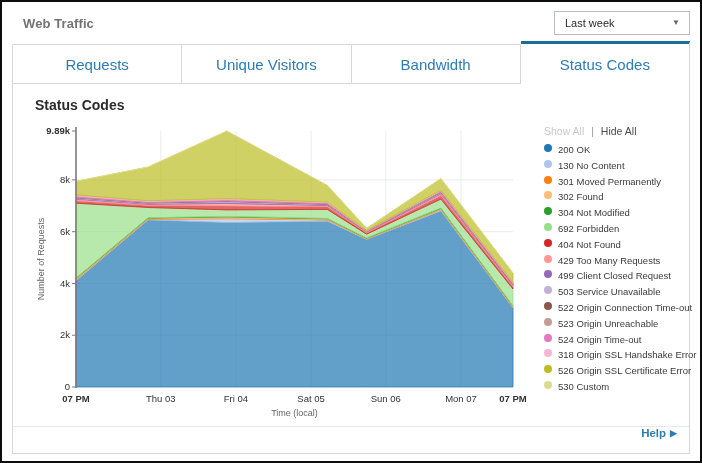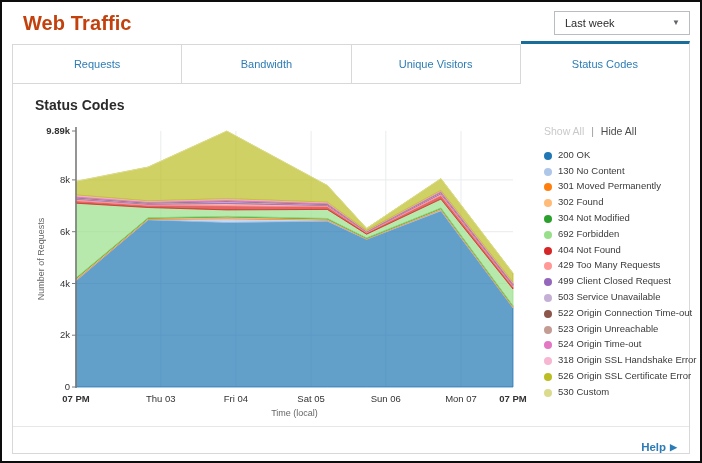--- a/index.html
+++ b/index.html
@@ -14,39 +14,39 @@
     border: 2px solid #0d0d0d;
     background: #fff;
     overflow: hidden;
   }
   
   .hdr {
     height: 42px;
     display: flex; align-items: center; justify-content: space-between;
     padding: 0 10px 0 21px;
   }
-  .hdr-title { font-size: 20px; font-weight: 700; color: #c2410c; letter-spacing: .1px; }
+  .hdr-title { font-size: 13px; font-weight: 700; color: #737373; letter-spacing: .1px; }
   .range-select {
     width: 136px; height: 24px;
     border: 1px solid #b9bdc1; border-radius: 0;
     display: flex; align-items: center; justify-content: space-between;
     padding: 0 9px 0 10px;
     font-size: 11px; color: #2b2b2b;
     cursor: pointer; background: #fff;
   }
   .range-caret { font-size: 8px; color: #5f6468; line-height: 1; }
   
   .tabs { display: flex; margin: 0 10px; height: 40px; align-items: flex-end; }
   .tab {
     flex: 1; height: 40px;
     display: flex; align-items: center; justify-content: center;
     background: #fff;
     border: 1px solid #d8d8d8;
     border-left: none;
-    font-size: 11px; color: #2d7cb5;
+    font-size: 15px; color: #2d7cb5;
     cursor: pointer; position: relative;
   }
   .tab:first-child { border-left: 1px solid #d8d8d8; }
   .tab.active {
     height: 43px;
     border-top: 3px solid #1b6d99;
     border-bottom: none;
     z-index: 2;
   }
   
@@ -70,33 +70,33 @@
   .legend { flex: 1; padding: 4px 6px 0 6px; min-width: 0; }
   .legend-controls {
     font-size: 10.5px; margin-bottom: 7px;
     white-space: nowrap;
   }
   .legend-controls .show { color: #c9c9c9; cursor: pointer; }
   .legend-controls .sep { color: #9a9a9a; margin: 0 4px; }
   .legend-controls .hide { color: #4c4c4c; cursor: pointer; }
   .legend-list { list-style: none; }
   .legend-item {
-    display: flex; align-items: flex-end;
+    display: flex; align-items: flex-start;
     height: 15.8px; cursor: pointer; white-space: nowrap;
   }
   .legend-dot {
     width: 8px; height: 8px; border-radius: 50%;
     margin-right: 6px; flex: 0 0 8px;
   }
   .legend-label { font-size: 9.5px; color: #3a3a3a; }
   
   .card-footer {
     border-top: 1px solid #e7e7e7;
     height: 27px; flex: 0 0 27px;
-    display: flex; align-items: flex-end; justify-content: flex-end;
+    display: flex; align-items: flex-start; justify-content: flex-end;
     padding-right: 12px;
   }
   .help-link {
     font-size: 11.5px; font-weight: 600; color: #2d7cb5;
     cursor: pointer; display: flex; align-items: center; gap: 4px;
   }
   .help-arrow { font-size: 9px; line-height: 1; }
 </style>
 </head>
 <body>
@@ -106,22 +106,22 @@
   <div class="hdr">
     <div class="hdr-title">Web Traffic</div>
     <div class="range-select">
       <span>Last week</span>
       <span class="range-caret">▼</span>
     </div>
   </div>
 
   <div class="tabs" id="tabs">
       <div class="tab">Requests</div>
+      <div class="tab">Unique Visitors</div>
       <div class="tab">Bandwidth</div>
-      <div class="tab">Unique Visitors</div>
       <div class="tab active">Status Codes</div>
     </div>
 
   <div class="card">
     <div class="card-title">Status Codes</div>
 
     <div class="chart-row">
       <div class="chart-wrap">
         <svg id="chart-svg" width="505" height="298" viewBox="0 0 505 298">
             <line x1="43" x2="480" y1="214.2" y2="214.2" stroke="#e9ebed" stroke-width="1"></line>

